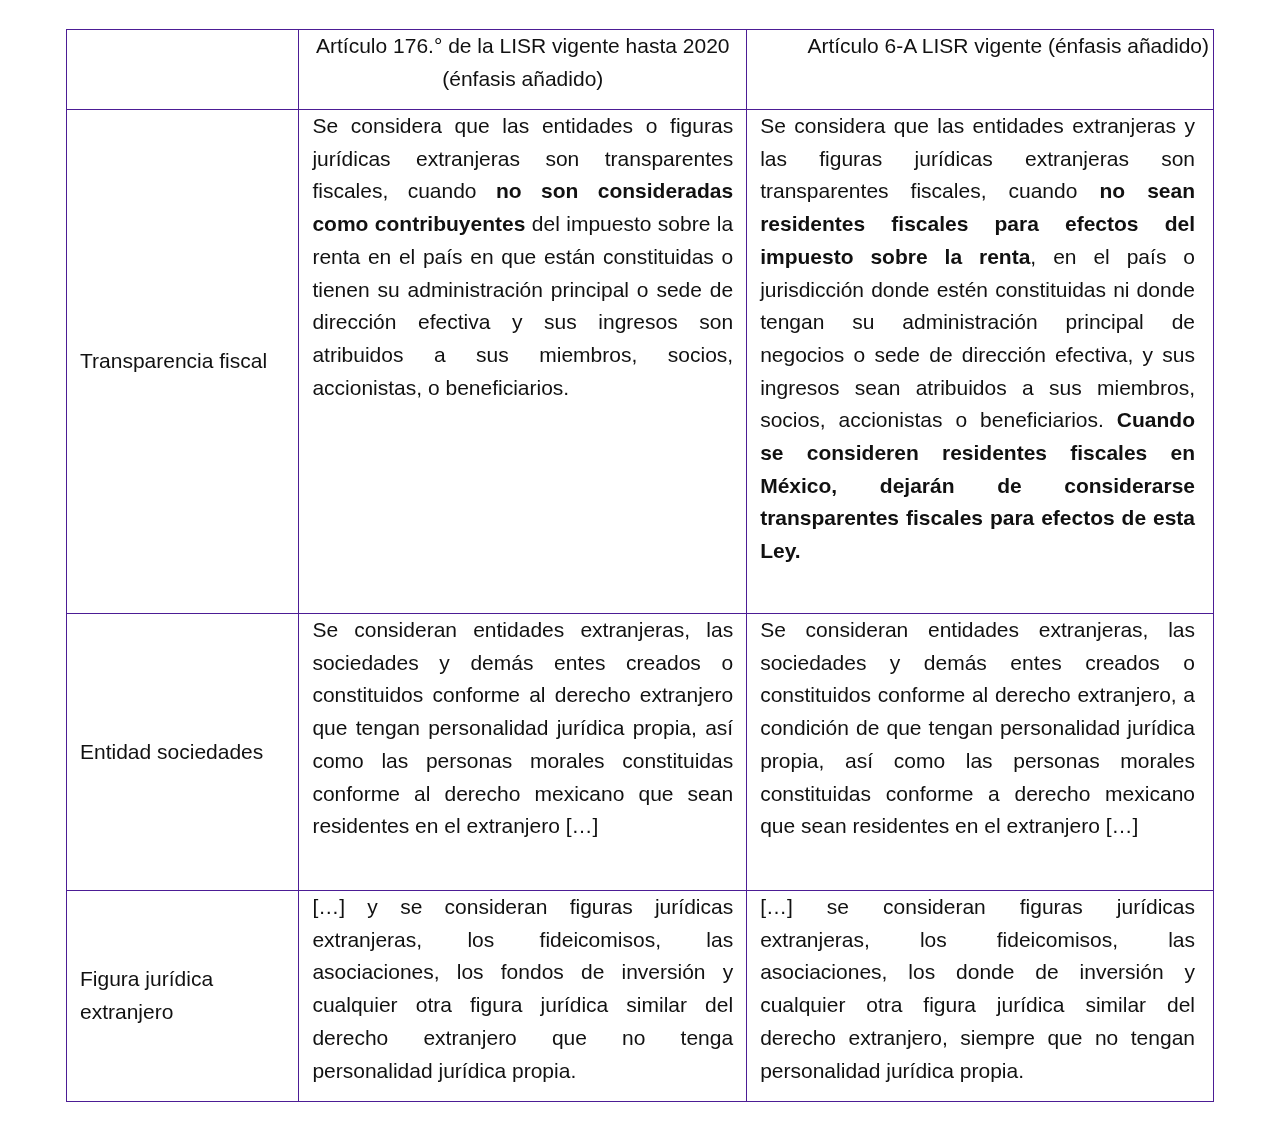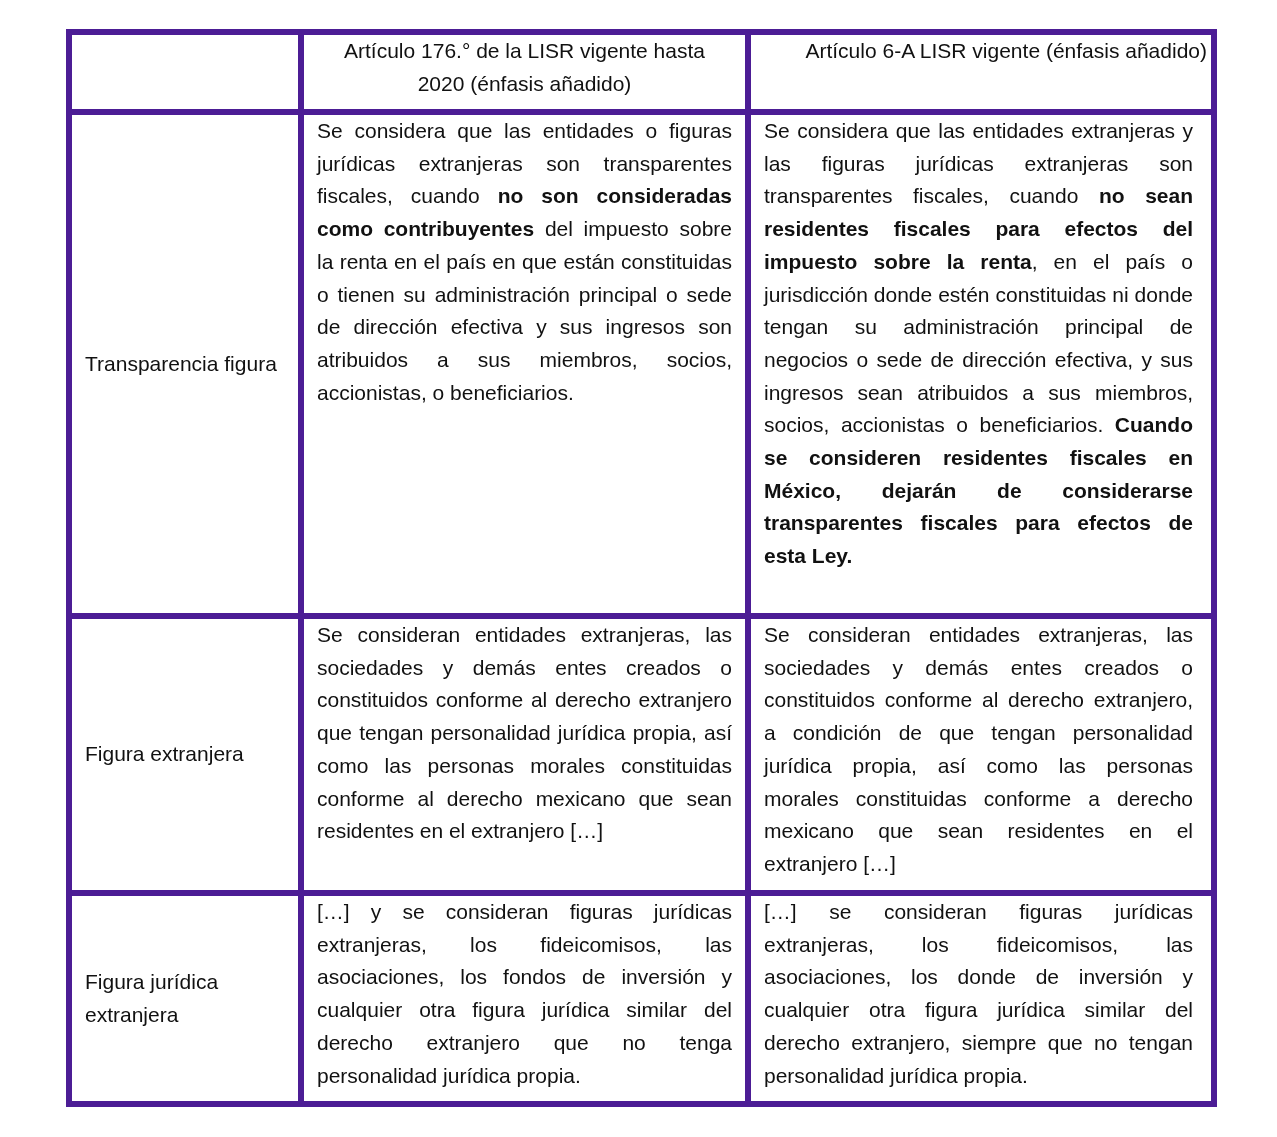--- a/index.html
+++ b/index.html
@@ -4,21 +4,21 @@
 <style>
   html, body { margin: 0; padding: 0; background: #ffffff; }
   body { width: 1277px; height: 1137px; position: relative; overflow: hidden;
          font-family: "Liberation Sans", sans-serif; color: #111111; }
   table.cmp {
     position: absolute; left: 66px; top: 29px;
     border-collapse: collapse; table-layout: fixed;
     width: 1148px;
   }
   table.cmp td {
-    border: 6px solid #4c1d95;
+    border: 1px solid #4c1d95;
     font-size: 21px; line-height: 32.7px;
     vertical-align: top;
     padding: 0;
   }
   .c1 { width: 232px; }
   .c2 { width: 447px; }
   .c3 { width: 466px; }
   .hdr-row { height: 80px; }
   .hdr-cell { text-align: center; padding: 0 14px 0 14px !important; }
   .hdr-cell.right { text-align: right; padding-right: 4px !important; }
@@ -41,34 +41,34 @@
       <col class="c3">
   </colgroup>
   <tbody>
       <tr class="hdr-row">
     <td></td>
     <td class="hdr-cell">Artículo 176.° de la LISR vigente hasta 2020 (énfasis añadido)</td>
     <td class="hdr-cell right">Artículo 6-A LISR vigente (énfasis añadido)</td>
   </tr>
 
   <tr class="r1">
-    <td class="label-cell">Transparencia figura</td>
+    <td class="label-cell">Transparencia fiscal</td>
     <td class="body-cell">
           <div class="inner"><span>Se considera que las entidades o figuras jurídicas extranjeras son transparentes fiscales, cuando </span><b>no son consideradas como contribuyentes</b><span> del impuesto sobre la renta en el país en que están constituidas o tienen su administración principal o sede de dirección efectiva y sus ingresos son atribuidos a sus miembros, socios, accionistas, o beneficiarios.</span></div>
         </td>
     <td class="body-cell right">
           <div class="inner"><span>Se considera que las entidades extranjeras y las figuras jurídicas extranjeras son transparentes fiscales, cuando </span><b>no sean residentes fiscales para efectos del impuesto sobre la renta</b><span>, en el país o jurisdicción donde estén constituidas ni donde tengan su administración principal de negocios o sede de dirección efectiva, y sus ingresos sean atribuidos a sus miembros, socios, accionistas o beneficiarios. </span><b>Cuando se consideren residentes fiscales en México, dejarán de considerarse transparentes fiscales para efectos de esta Ley.</b></div>
         </td>
   </tr>
 
   <tr class="r2">
-    <td class="label-cell">Figura extranjera</td>
+    <td class="label-cell">Entidad sociedades</td>
     <td class="body-cell">Se consideran entidades extranjeras, las sociedades y demás entes creados o constituidos conforme al derecho extranjero que tengan personalidad jurídica propia, así como las personas morales constituidas conforme al derecho mexicano que sean residentes en el extranjero […]</td>
     <td class="body-cell right">Se consideran entidades extranjeras, las sociedades y demás entes creados o constituidos conforme al derecho extranjero, a condición de que tengan personalidad jurídica propia, así como las personas morales constituidas conforme a derecho mexicano que sean residentes en el extranjero […]</td>
   </tr>
 
   <tr class="r3">
-    <td class="label-cell">Figura jurídica extranjera</td>
+    <td class="label-cell">Figura jurídica extranjero</td>
     <td class="body-cell">[…] y se consideran figuras jurídicas extranjeras, los fideicomisos, las asociaciones, los fondos de inversión y cualquier otra figura jurídica similar del derecho extranjero que no tenga personalidad jurídica propia.</td>
     <td class="body-cell right">[…] se consideran figuras jurídicas extranjeras, los fideicomisos, las asociaciones, los donde de inversión y cualquier otra figura jurídica similar del derecho extranjero, siempre que no tengan personalidad jurídica propia.</td>
   </tr>
 </tbody>
   </table>
 
 </body></html>

